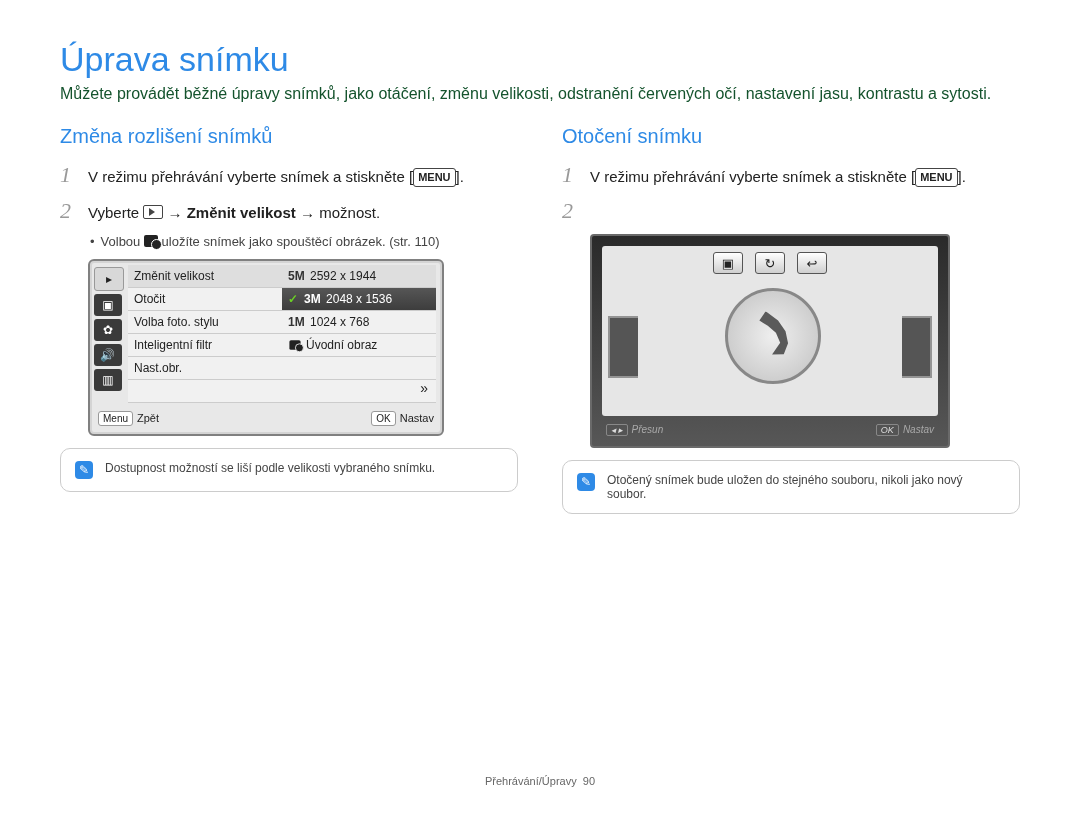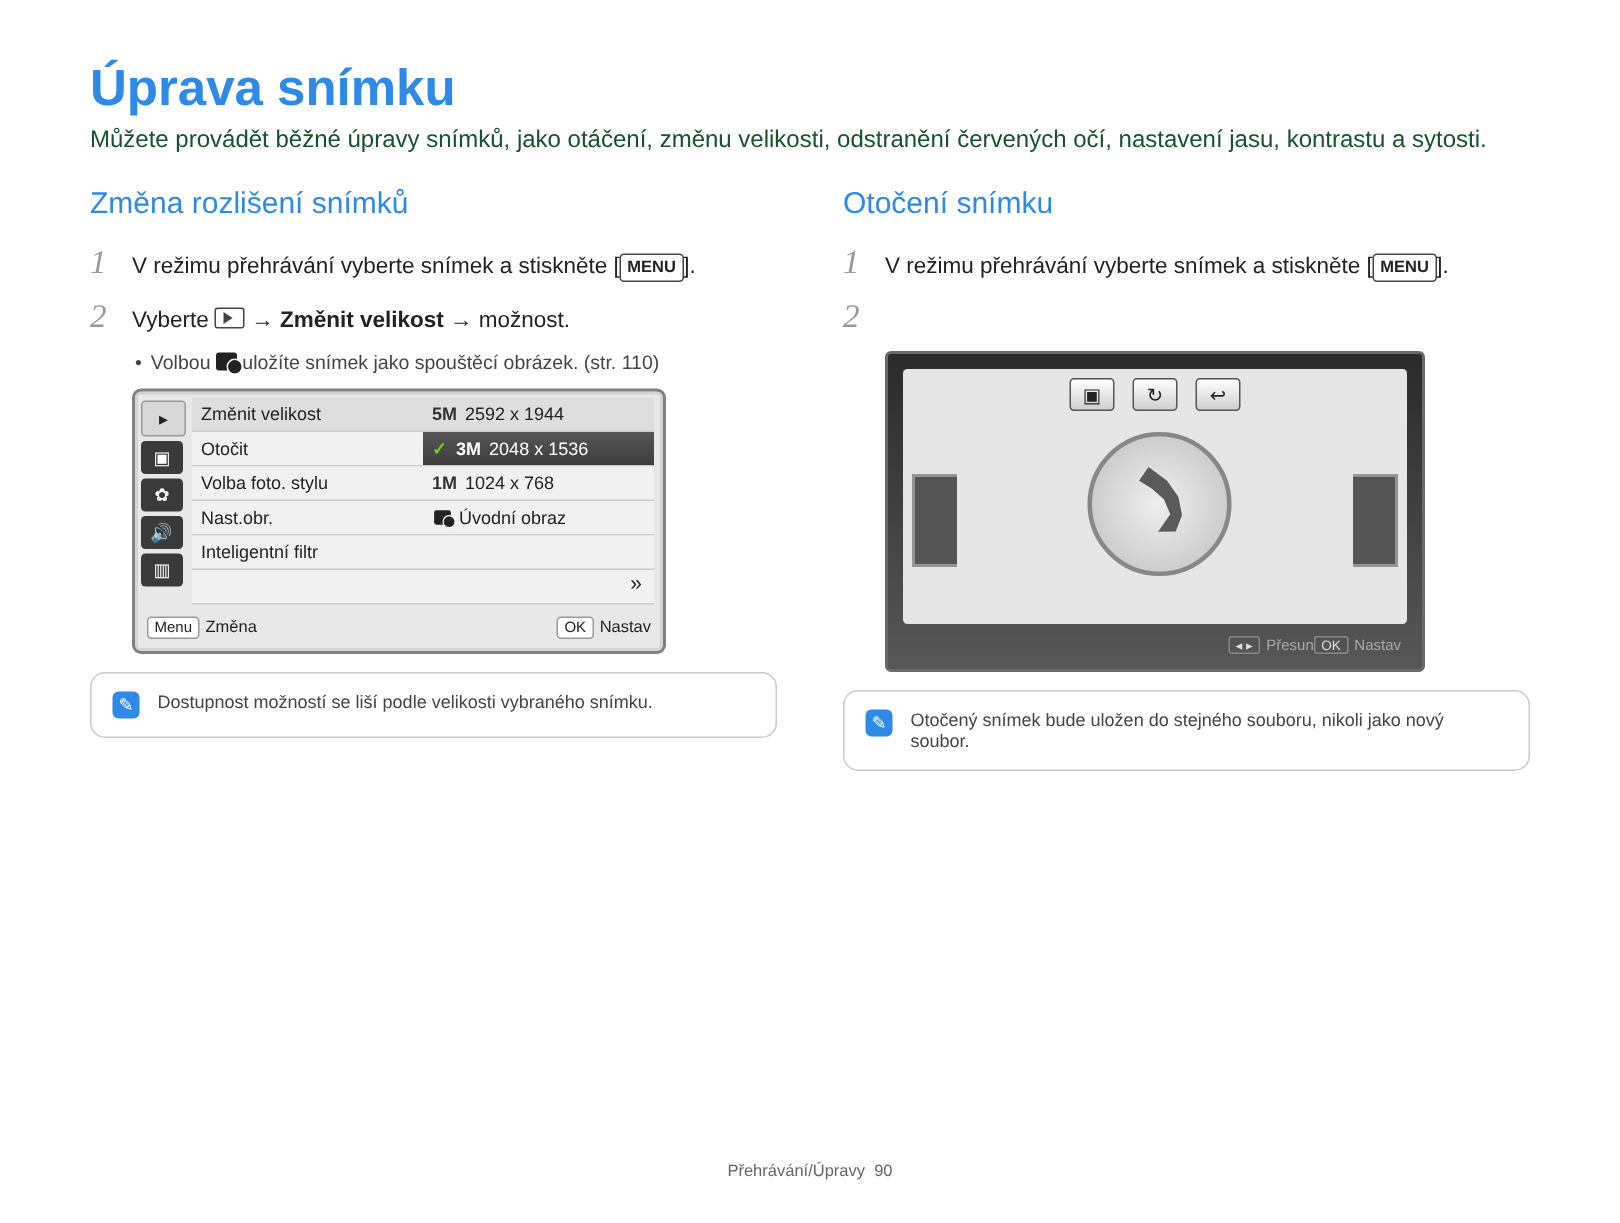--- a/index.html
+++ b/index.html
@@ -13,21 +13,21 @@
     color: #222;
   }
   .page {
     padding: 40px 60px 20px 60px;
     box-sizing: border-box;
     position: relative;
     height: 100%;
   }
   h1 {
     font-size: 34px;
-    font-weight: 700;
+    font-weight: 400;
     color: #2e8ae6;
     margin: 0 0 6px 0;
   }
   .intro {
     font-size: 16px;
     color: #14532d;
     margin-bottom: 22px;
   }
   .cols {
     display: flex;
@@ -282,24 +282,25 @@
     width: 58px;
     height: 58px;
     background: #555;
     border: 2px solid #949494;
   }
   .rot-side-l { left: 6px; clip-path: inset(0 50% 0 0); border-right: none; }
   .rot-side-r { right: 6px; clip-path: inset(0 0 0 50%); border-left: none; }
   .rot-footer {
     margin-top: 8px;
     display: flex;
-    justify-content: flex-end;
+    justify-content: space-between;
     font-size: 10px;
     color: #a9a9a9;
     padding: 0 4px;
+    font-style: italic;
   }
   .rot-foot-btn {
     display: inline-block;
     padding: 0 4px;
     margin-right: 4px;
     color: #ddd;
     border: 1px solid #888;
     border-radius: 2px;
     font-size: 9px;
   }
@@ -377,22 +378,22 @@
             <div class="side-ico">▣</div>
             <div class="side-ico">✿</div>
             <div class="side-ico">🔊</div>
             <div class="side-ico">▥</div>
           </div>
           <div class="cam-lists">
             <div class="menu-list">
               <div class="menu-row header">Změnit velikost</div>
               <div class="menu-row">Otočit</div>
               <div class="menu-row">Volba foto. stylu</div>
+              <div class="menu-row">Inteligentní filtr</div>
               <div class="menu-row">Nast.obr.</div>
-              <div class="menu-row">Inteligentní filtr</div>
               <div class="spacer-row"></div>
             </div>
             <div class="opt-list">
               <div class="opt-row header">
                 <span class="resico">5M</span>
                 <span>2592 x 1944</span>
               </div>
               <div class="opt-row selected">
                 <span class="check">✓</span>
                 <span class="resico">3M</span>
@@ -406,21 +407,21 @@
                 <span class="pict" style="transform:scale(0.8);"></span>
                 <span>Úvodní obraz</span>
               </div>
               <div class="spacer-row"></div>
               <div class="spacer-row">»</div>
             </div>
           </div>
         </div>
         <div class="cam-footer">
           <span>
-            <span class="foot-btn">Menu</span><span>Změna</span>
+            <span class="foot-btn">Menu</span><span>Zpět</span>
           </span>
           <span>
             <span class="foot-btn">OK</span><span>Nastav</span>
           </span>
         </div>
       </div>
 
       <div class="note">
         <div class="note-ico">✎</div>
         <div>Dostupnost možností se liší podle velikosti vybraného snímku.</div>

